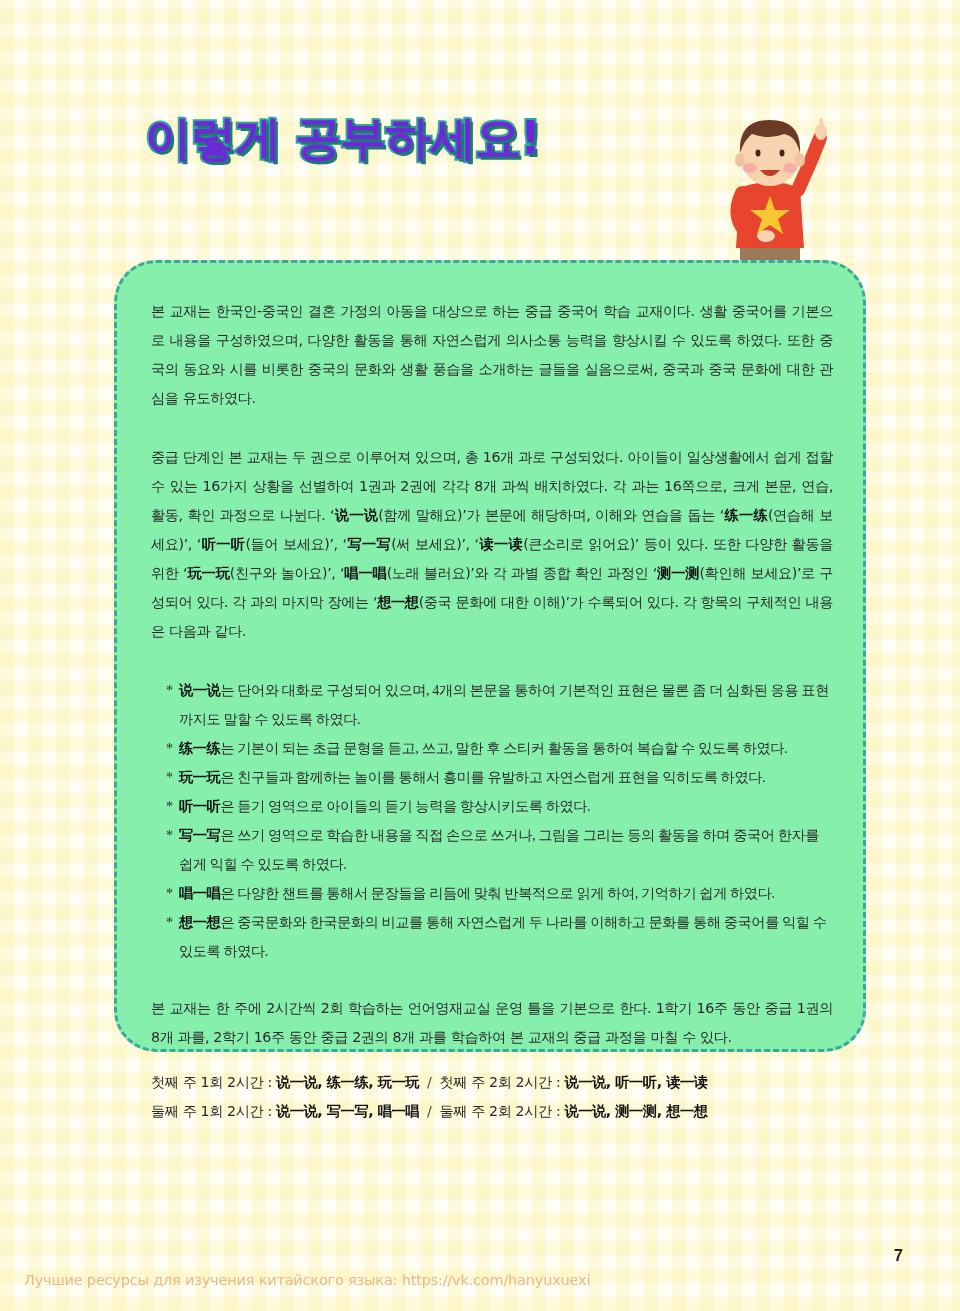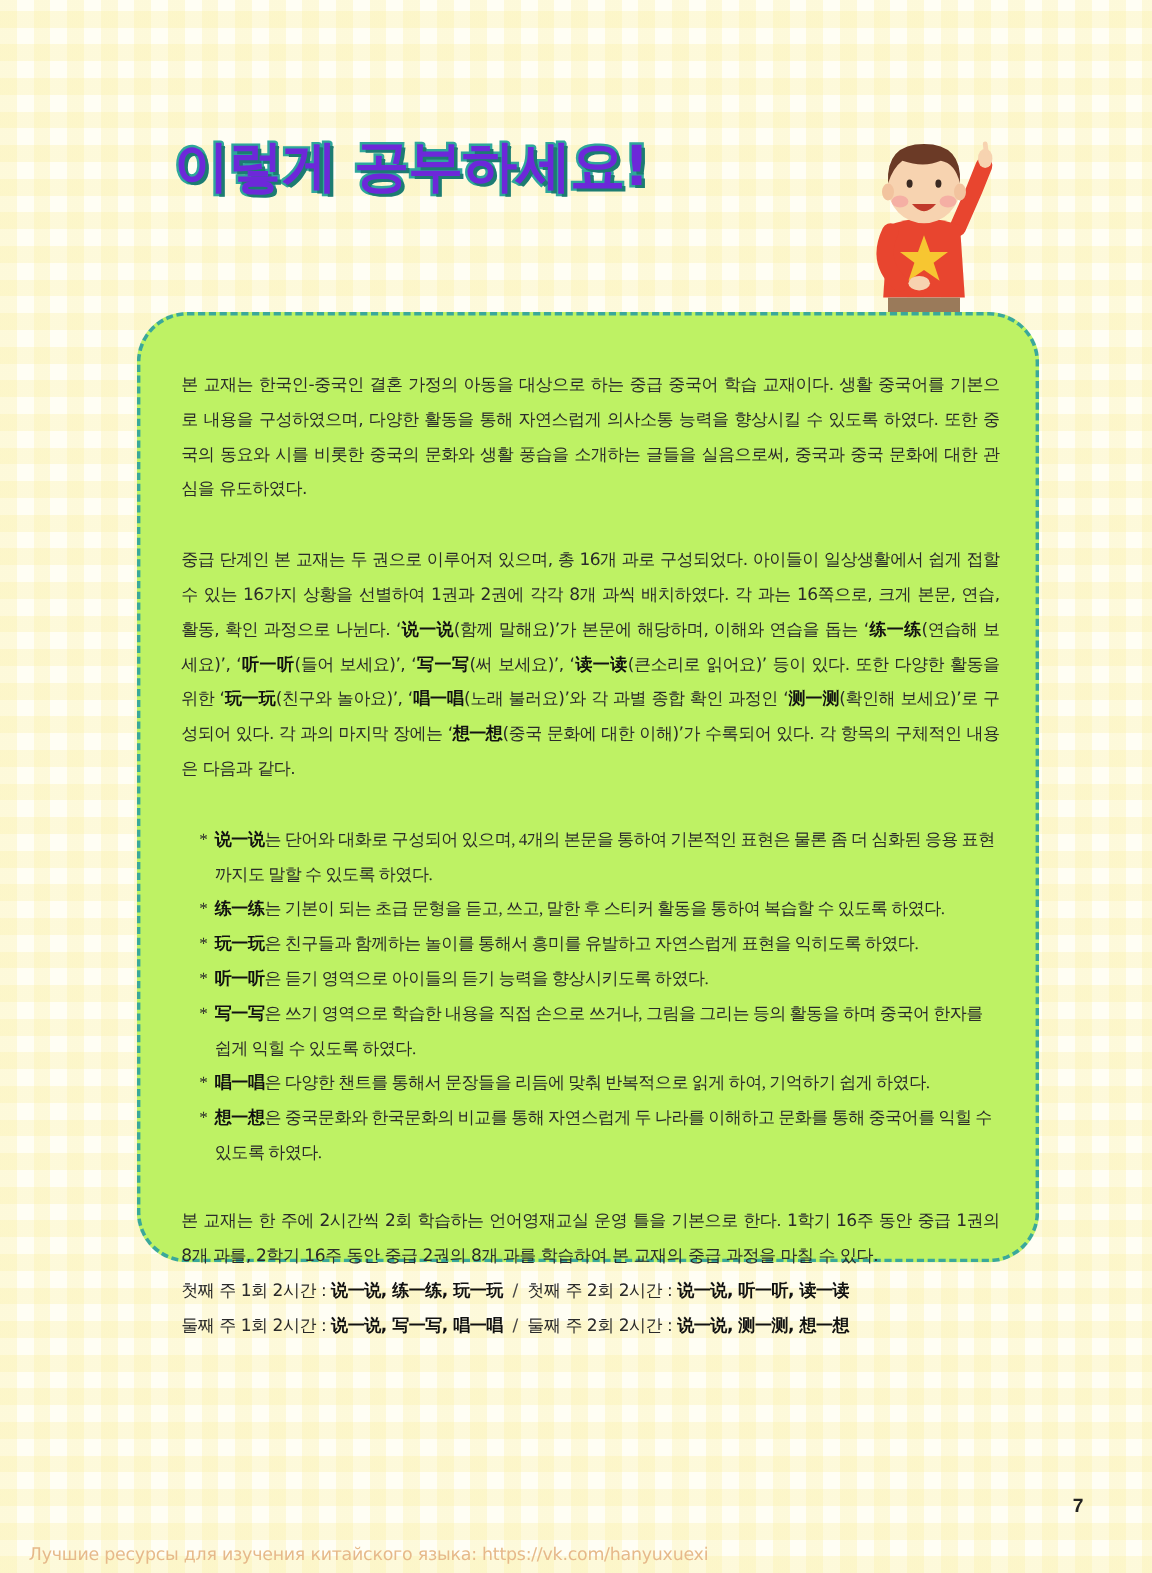--- a/index.html
+++ b/index.html
@@ -42,24 +42,24 @@
     }
 
     
     .content-box {
       position: absolute;
       left: 114px;
       top: 260px;
       width: 752px;
       height: 792px;
       box-sizing: border-box;
-      background: #bef264;
+      background: #86efac;
       border: 3px dashed #3aa89a;
       border-radius: 42px;
-      padding: 44px 30px 20px 34px;
+      padding: 34px 30px 20px 34px;
     }
 
     .para {
       margin: 0 0 30px 0;
       font-size: 14.2px;
       line-height: 29px;
       letter-spacing: -0.4px;
       text-align: justify;
     }
 
@@ -90,21 +90,20 @@
     }
 
     .watermark {
       position: absolute;
       left: 24px;
       top: 1272px;
       font-family: "DejaVu Sans", sans-serif;
       font-size: 14.5px;
       color: #e6b98a;
       letter-spacing: -0.2px;
-      margin-top: 16px;
     }
   </style>
 </head>
 <body>
 
 <h1 class="page-title">이렇게 공부하세요!</h1>
 
 <div class="character">
   <svg width="140" height="170" viewBox="0 0 140 170">
 
@@ -151,21 +150,21 @@
     <li><span class="star">*</span><span class="bold-term">说一说</span><span>는 단어와 대화로 구성되어 있으며, 4개의 본문을 통하여 기본적인 표현은 물론 좀 더 심화된 응용 표현까지도 말할 수 있도록 하였다.</span></li>
     <li><span class="star">*</span><span class="bold-term">练一练</span><span>는 기본이 되는 초급 문형을 듣고, 쓰고, 말한 후 스티커 활동을 통하여 복습할 수 있도록 하였다.</span></li>
     <li><span class="star">*</span><span class="bold-term">玩一玩</span><span>은 친구들과 함께하는 놀이를 통해서 흥미를 유발하고 자연스럽게 표현을 익히도록 하였다.</span></li>
     <li><span class="star">*</span><span class="bold-term">听一听</span><span>은 듣기 영역으로 아이들의 듣기 능력을 향상시키도록 하였다.</span></li>
     <li><span class="star">*</span><span class="bold-term">写一写</span><span>은 쓰기 영역으로 학습한 내용을 직접 손으로 쓰거나, 그림을 그리는 등의 활동을 하며 중국어 한자를 쉽게 익힐 수 있도록 하였다.</span></li>
     <li><span class="star">*</span><span class="bold-term">唱一唱</span><span>은 다양한 챈트를 통해서 문장들을 리듬에 맞춰 반복적으로 읽게 하여, 기억하기 쉽게 하였다.</span></li>
     <li><span class="star">*</span><span class="bold-term">想一想</span><span>은 중국문화와 한국문화의 비교를 통해 자연스럽게 두 나라를 이해하고 문화를 통해 중국어를 익힐 수 있도록 하였다.</span></li>
   </ul>
 
   <div class="schedule">
-    <p class="para" style="margin-bottom:0">본 교재는 한 주에 2시간씩 2회 학습하는 언어영재교실 운영 틀을 기본으로 한다. 1학기 16주 동안 중급 1권의 8개 과를, 2학기 16주 동안 중급 2권의 8개 과를 학습하여 본 교재의 중급 과정을 마칠 수 있다.</p>
+    <p class="para" style="margin-bottom:16px">본 교재는 한 주에 2시간씩 2회 학습하는 언어영재교실 운영 틀을 기본으로 한다. 1학기 16주 동안 중급 1권의 8개 과를, 2학기 16주 동안 중급 2권의 8개 과를 학습하여 본 교재의 중급 과정을 마칠 수 있다.</p>
     <div class="row">
       <span>첫째 주 1회 2시간 : </span><span class="bold-term">说一说, 练一练, 玩一玩</span><span class="sep">/</span><span>첫째 주 2회 2시간 : </span><span class="bold-term">说一说, 听一听, 读一读</span>
     </div>
     <div class="row">
       <span>둘째 주 1회 2시간 : </span><span class="bold-term">说一说, 写一写, 唱一唱</span><span class="sep">/</span><span>둘째 주 2회 2시간 : </span><span class="bold-term">说一说, 测一测, 想一想</span>
     </div>
   </div>
 
 </div>
 

